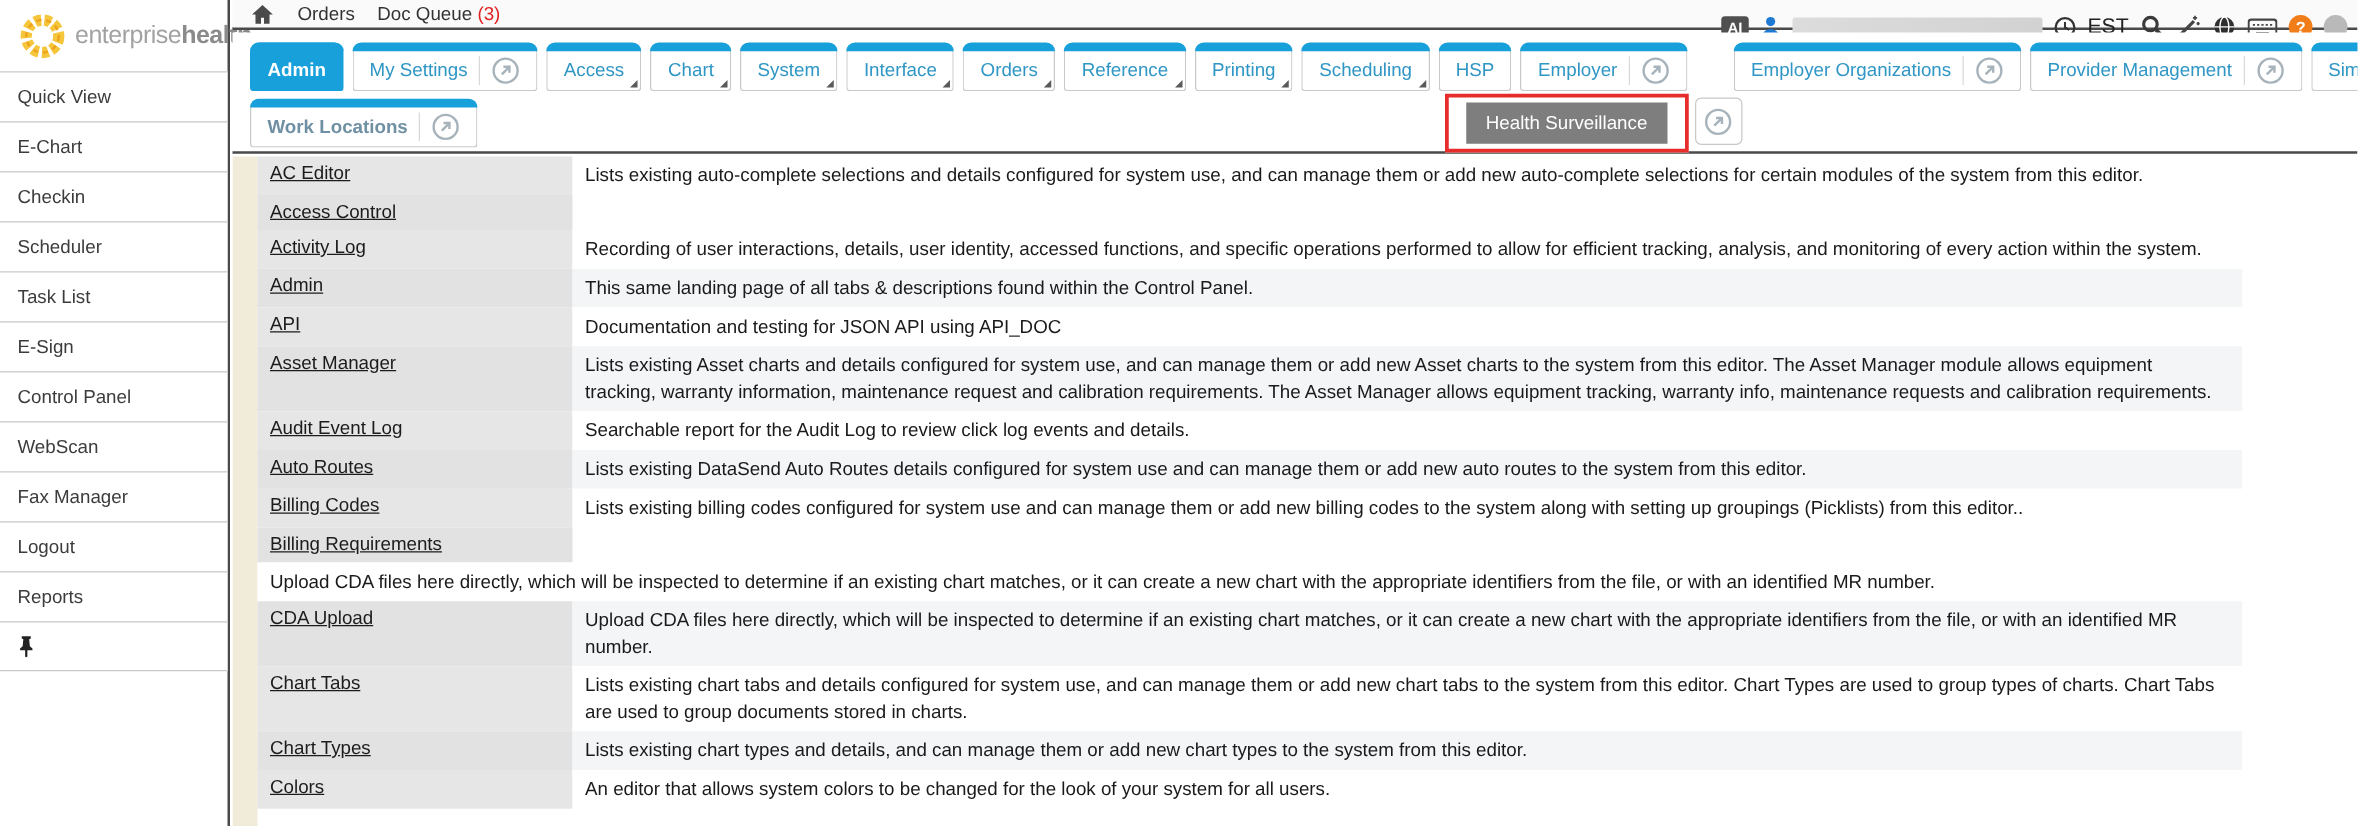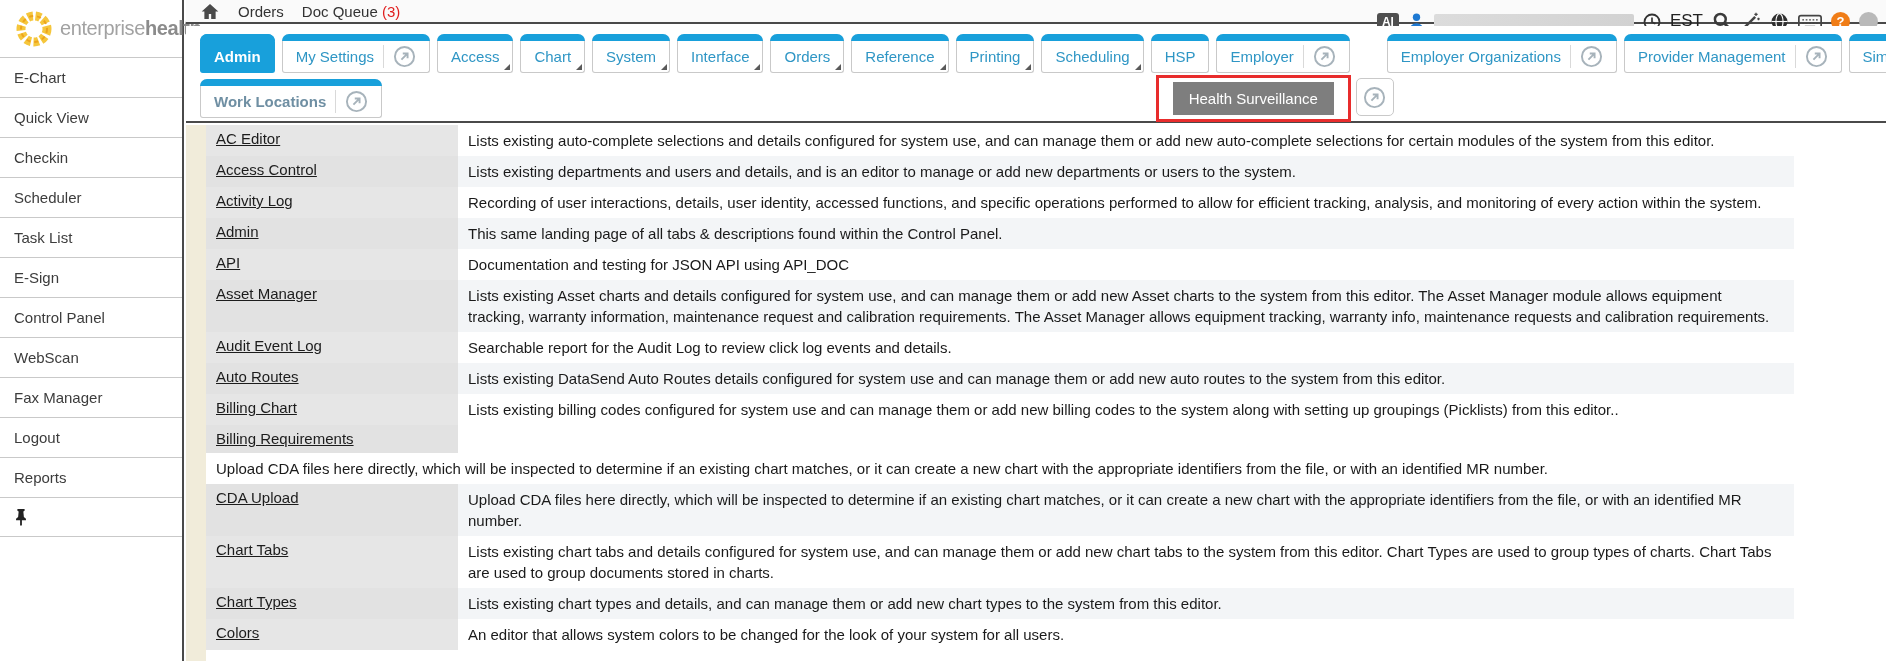--- a/index.html
+++ b/index.html
@@ -86,22 +86,22 @@
     <div class="logo">
       <span class="icon">
         <svg width="40" height="40" viewBox="0 0 40 40">
           <circle cx="20" cy="20" r="13" fill="none" stroke="#f5c63c" stroke-width="9" stroke-dasharray="5.2 2.6"></circle>
           <circle cx="20" cy="20" r="13" fill="none" stroke="#eda31b" stroke-width="2" stroke-dasharray="4 4"></circle>
         </svg>
       </span>
       <span class="logo-text"><span>enterprise</span><b>health</b></span>
     </div>
     <ul class="side-list" id="side-list">
+        <li class="side-item">Quick View</li>
         <li class="side-item">E-Chart</li>
-        <li class="side-item">Quick View</li>
         <li class="side-item">Checkin</li>
         <li class="side-item">Scheduler</li>
         <li class="side-item">Task List</li>
         <li class="side-item">E-Sign</li>
         <li class="side-item">Control Panel</li>
         <li class="side-item">WebScan</li>
         <li class="side-item">Fax Manager</li>
         <li class="side-item">Logout</li>
         <li class="side-item">Reports</li>
         <li class="side-item pin-row">
@@ -307,23 +307,20 @@
     <div class="beige-strip"></div>
     <div class="rows" id="rows">
         <div class="trow">
           <div class="link-cell"><span class="row-link">AC Editor</span></div>
           <div class="desc-cell">
             <div class="desc-text">Lists existing auto-complete selections and details configured for system use, and can manage them or add new auto-complete selections for certain modules of the system from this editor.</div>
           </div>
         </div>
         <div class="trow alt">
           <div class="link-cell"><span class="row-link">Access Control</span></div>
-          <div class="desc-cell">
-            <div class="desc-text">Lists existing departments and users and details, and is an editor to manage or add new departments or users to the system.</div>
-          </div>
         </div>
         <div class="trow">
           <div class="link-cell"><span class="row-link">Activity Log</span></div>
           <div class="desc-cell">
             <div class="desc-text">Recording of user interactions, details, user identity, accessed functions, and specific operations performed to allow for efficient tracking, analysis, and monitoring of every action within the system.</div>
           </div>
         </div>
         <div class="trow alt">
           <div class="link-cell"><span class="row-link">Admin</span></div>
           <div class="desc-cell">
@@ -348,21 +345,21 @@
             <div class="desc-text">Searchable report for the Audit Log to review click log events and details.</div>
           </div>
         </div>
         <div class="trow alt">
           <div class="link-cell"><span class="row-link">Auto Routes</span></div>
           <div class="desc-cell">
             <div class="desc-text">Lists existing DataSend Auto Routes details configured for system use and can manage them or add new auto routes to the system from this editor.</div>
           </div>
         </div>
         <div class="trow">
-          <div class="link-cell"><span class="row-link">Billing Chart</span></div>
+          <div class="link-cell"><span class="row-link">Billing Codes</span></div>
           <div class="desc-cell">
             <div class="desc-text">Lists existing billing codes configured for system use and can manage them or add new billing codes to the system along with setting up groupings (Picklists) from this editor..</div>
           </div>
         </div>
         <div class="trow alt">
           <div class="link-cell"><span class="row-link">Billing Requirements</span></div>
         </div>
         <div class="trow">
           <div class="desc-cell">
             <div class="desc-text">Upload CDA files here directly, which will be inspected to determine if an existing chart matches, or it can create a new chart with the appropriate identifiers from the file, or with an identified MR number.</div>

